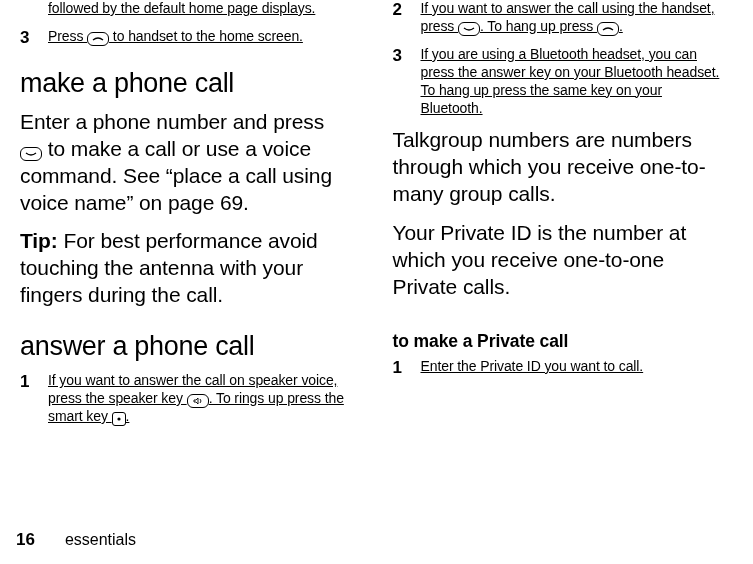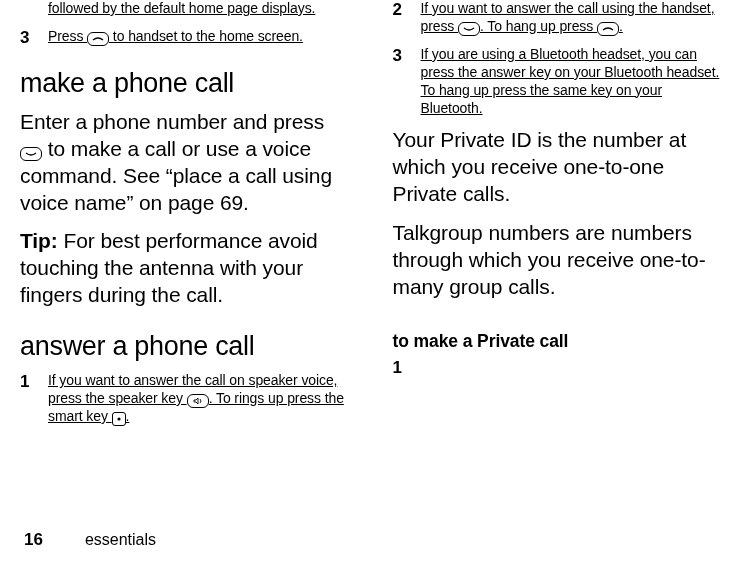--- a/index.html
+++ b/index.html
@@ -76,24 +76,24 @@
     padding-top: 0.5px;
     background: #fff;
   }
   .key.square {
     width: 14px;
     border-radius: 3px;
   }
   .footer {
     position: absolute;
     bottom: 14px;
-    left: 24px;
+    left: 16px;
     display: flex;
     align-items: baseline;
-    gap: 42px;
+    gap: 30px;
   }
   .page-num {
     font-size: 17px;
     font-weight: 700;
     font-family: Arial, Helvetica, sans-serif;
   }
   .foot-label {
     font-size: 16px;
     font-weight: 400;
     font-stretch: condensed;
@@ -174,27 +174,28 @@
           </span><span>.</span>
       </div>
     </div>
 
     <div class="num-item">
       <div class="num">3</div>
       <div class="num-body">If you are using a Bluetooth headset, you can press the answer key on your Bluetooth headset. To hang up press the same key on your Bluetooth.</div>
     </div>
 
 
+    <p class="body-text">Talkgroup numbers are numbers through which you receive one-to-many group calls.</p>
     <p class="body-text">Your Private ID is the number at which you receive one-to-one Private calls.</p>
-    <p class="body-text">Talkgroup numbers are numbers through which you receive one-to-many group calls.</p>
 
     <div class="sub-bold">to make a Private call</div>
 
     <div class="num-item">
       <div class="num">1</div>
+      <div class="num-body">Enter the Private ID you want to call.</div>
     </div>
 
   </div>
 </div>
 
 <div class="footer">
   <span class="page-num">16</span>
   <span class="foot-label">essentials</span>
 </div>
 

